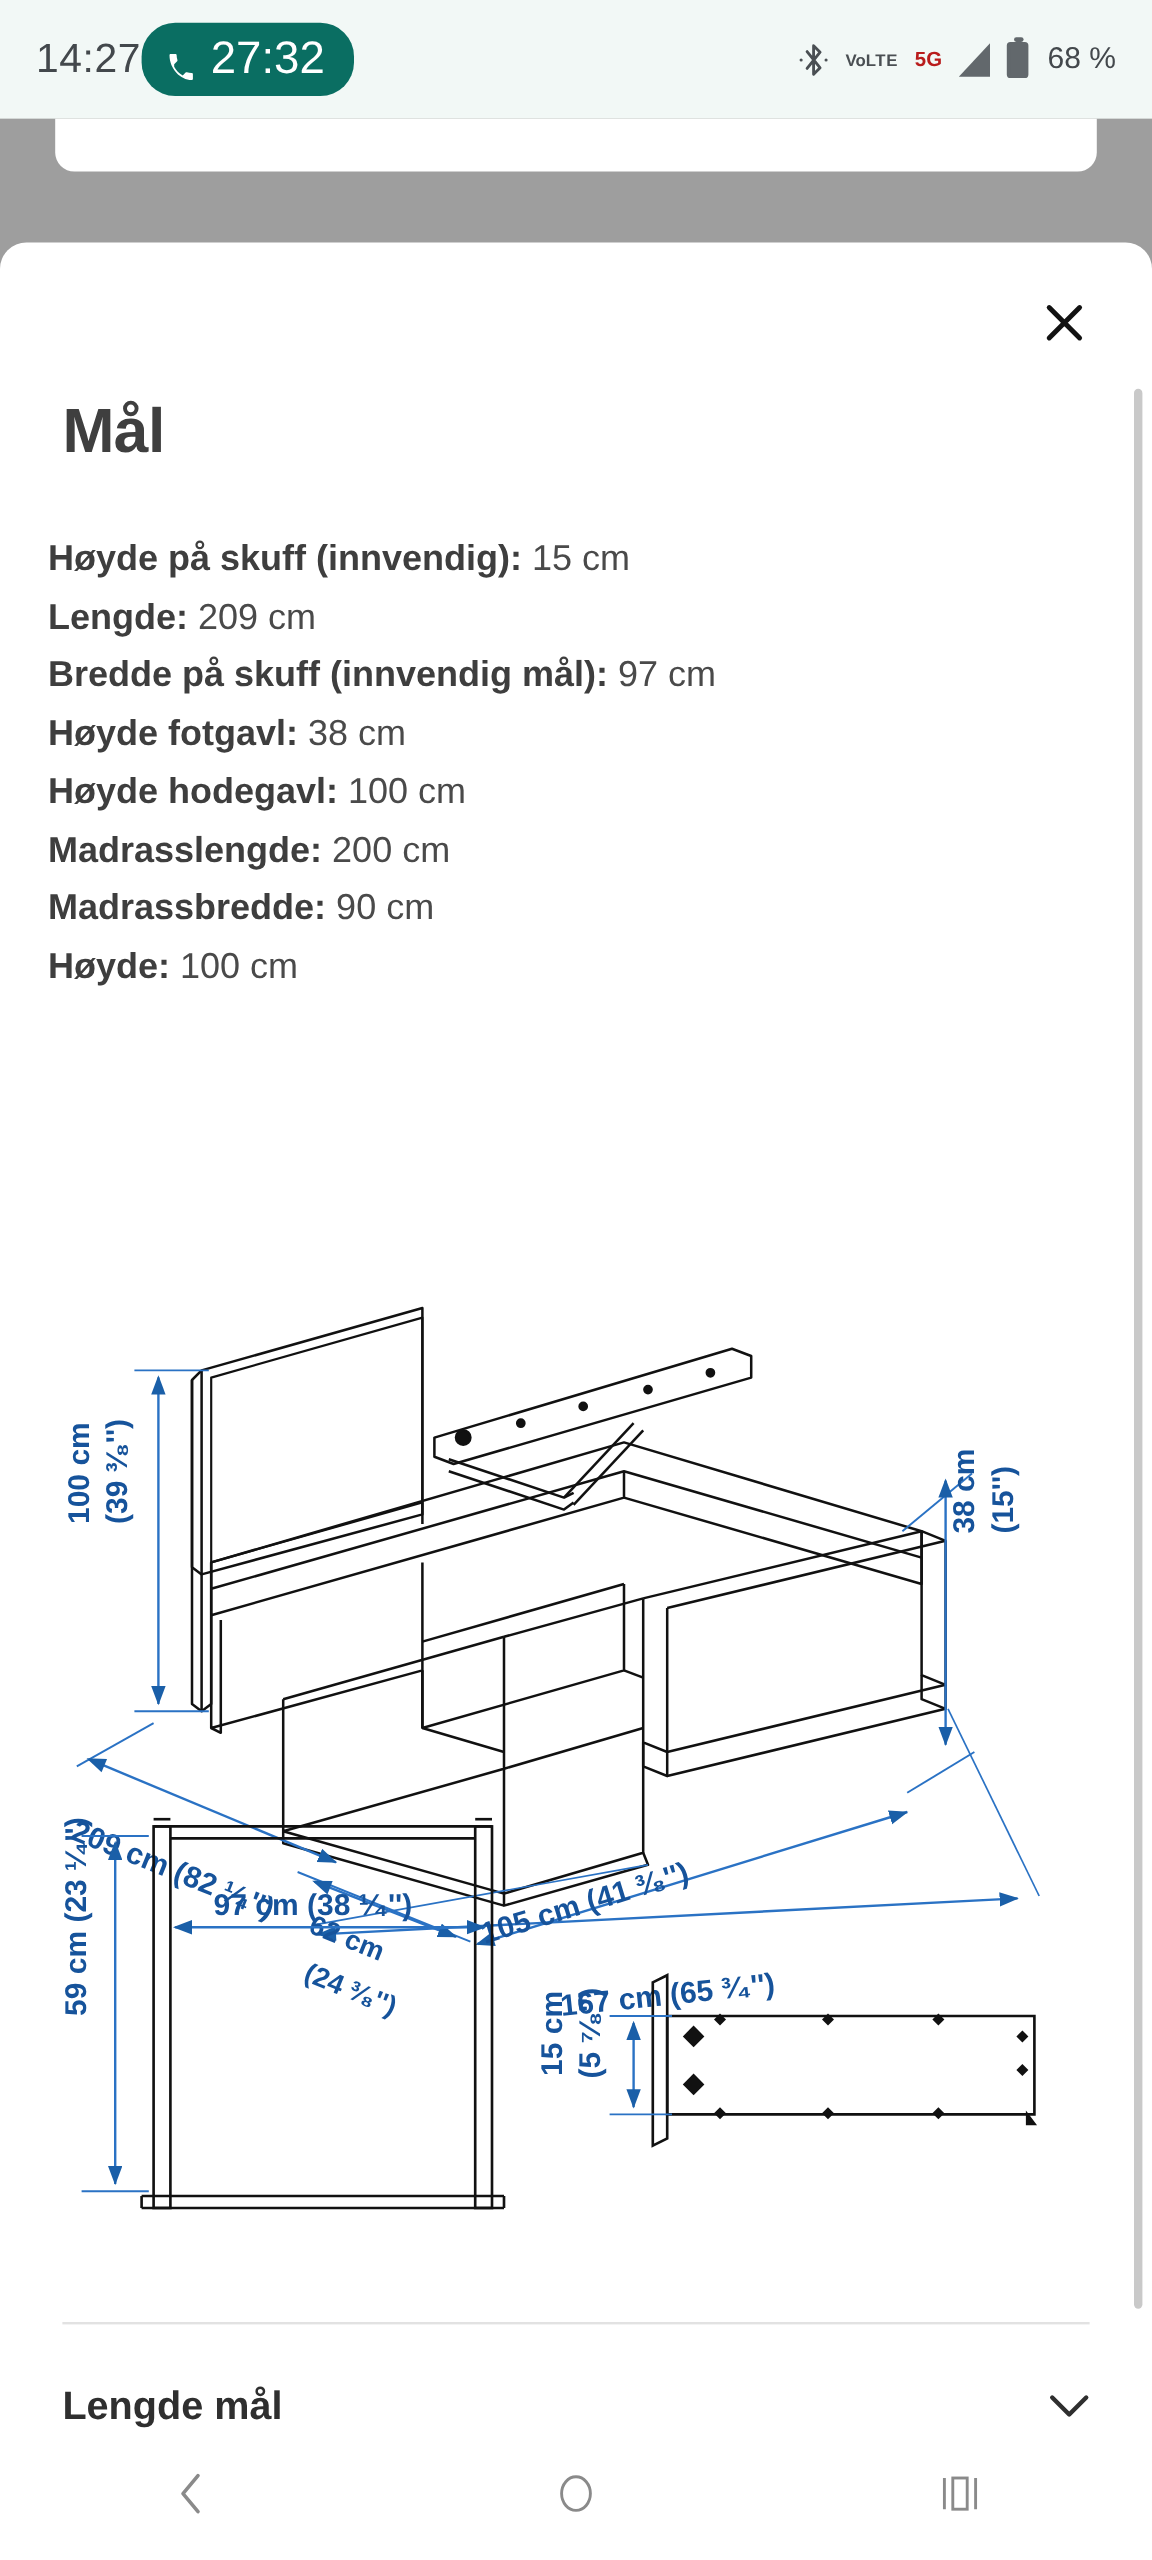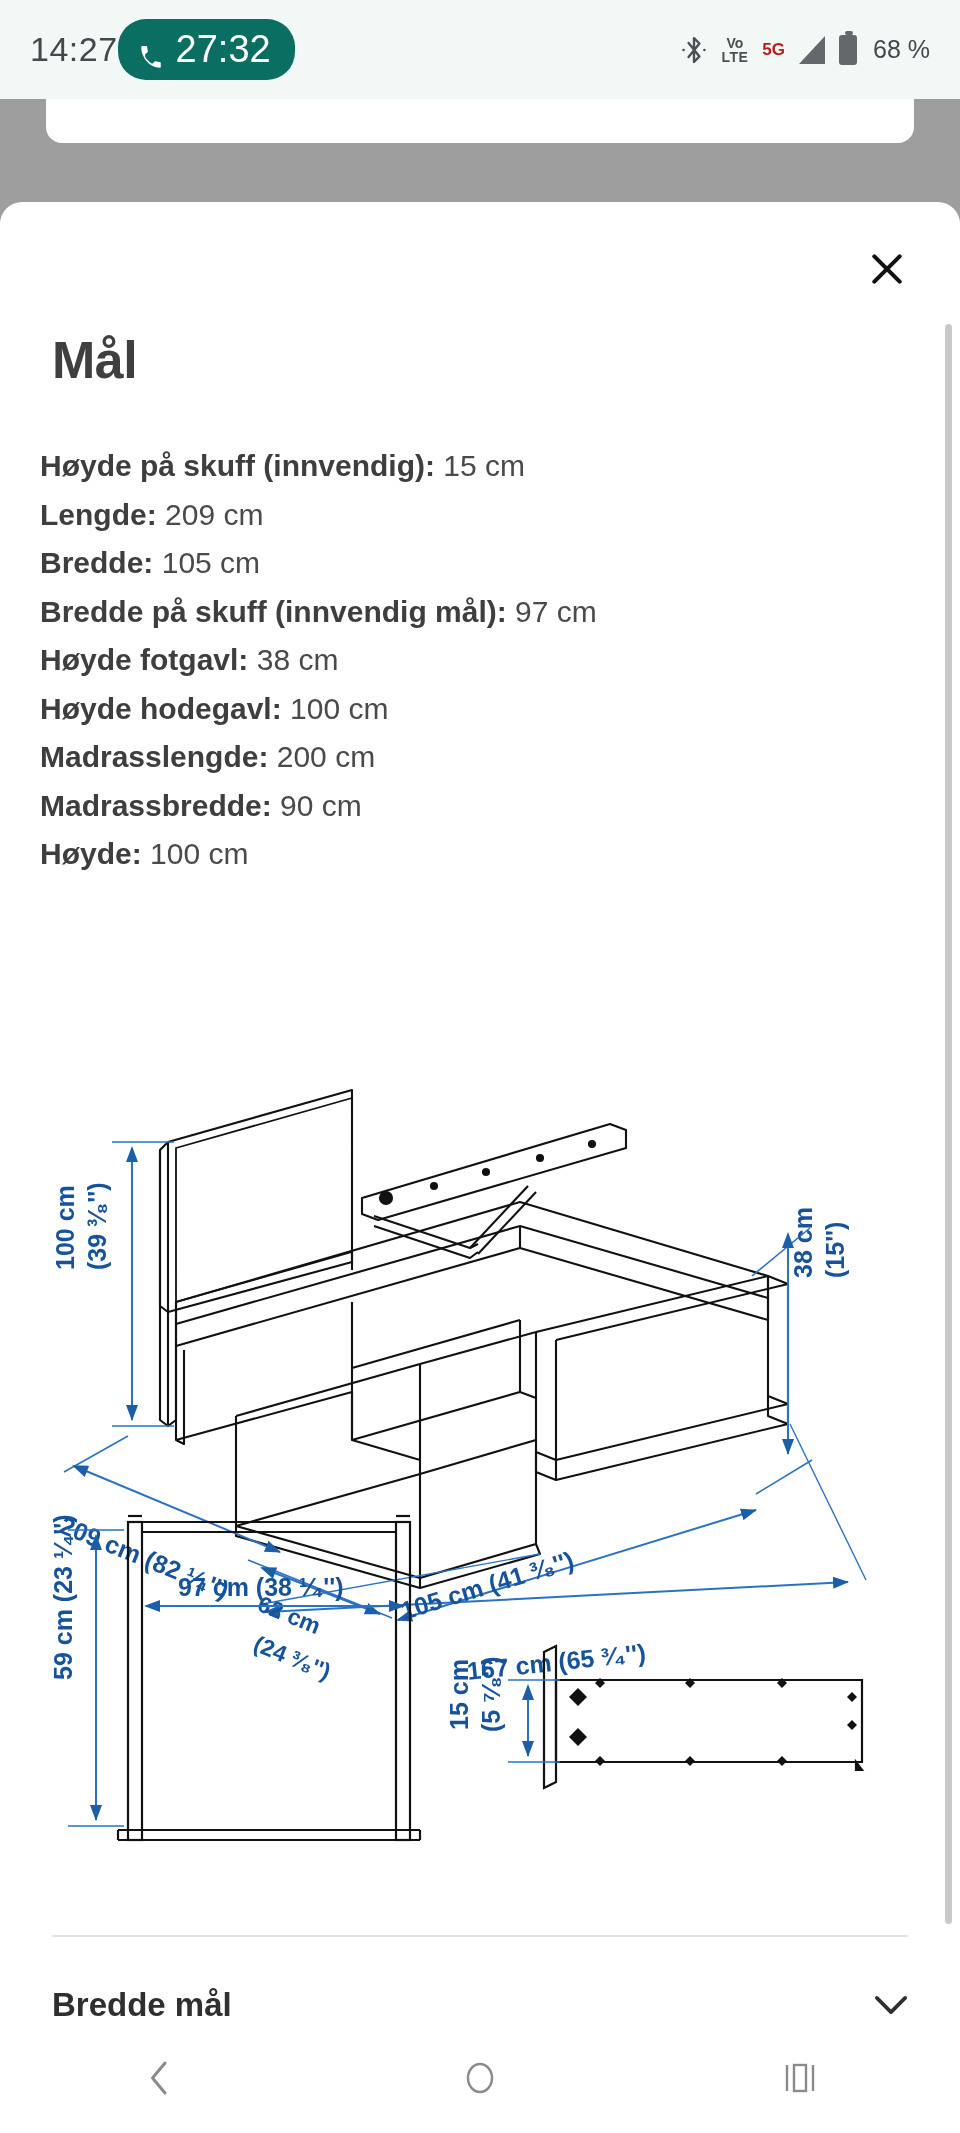--- a/index.html
+++ b/index.html
@@ -22,21 +22,21 @@
   .sb-clock { font-size: 34px; color: #43484c; letter-spacing: 0.5px; }
   .call-pill {
     display: flex; align-items: center; gap: 12px;
     background: #0a6e62; color: #ffffff;
     border-radius: 28px; padding: 9px 24px 9px 20px;
     font-size: 38px; font-weight: 500;
   }
   .call-pill .phone-ico { width: 26px; height: 26px; display:block; }
   .sb-right { display: flex; align-items: center; gap: 14px; }
   .ico-bt { width: 26px; height: 32px; display:block; }
-  .volte { display: flex; flex-direction: column; align-items: center;
+  .volte { display: flex; flex-direction: row; align-items: center;
            font-size: 14px; font-weight: 700; color: #4a4f53; line-height: 1.0; }
   .volte .r1 { letter-spacing: 0; }
   .volte .r2 { letter-spacing: 0.5px; }
   .five-g { font-size: 17px; font-weight: 600; color: #b91c1c; text-align: right; }
   .sig { width: 0; height: 0; border-left: 26px solid transparent;
          border-bottom: 28px solid #62686c; }
   .batt { position: relative; width: 18px; height: 30px; border: 3px solid #62686c;
           border-radius: 3px; background: #62686c; }
   .batt::before { content:""; position:absolute; top:-7px; left:3px; width:8px;
                   height:4px; background:#62686c; border-radius:2px; }
@@ -163,24 +163,20 @@
   <h1 class="sheet-title">Mål</h1>
 
   <div class="spec-list">
     <div class="spec-row">
       <span class="k">Høyde på skuff (innvendig):</span>
       <span class="v">15 cm</span>
     </div>
     <div class="spec-row">
       <span class="k">Lengde:</span>
       <span class="v">209 cm</span>
-    </div>
-    <div class="spec-row">
-      <span class="k">Bredde:</span>
-      <span class="v">105 cm</span>
     </div>
     <div class="spec-row">
       <span class="k">Bredde på skuff (innvendig mål):</span>
       <span class="v">97 cm</span>
     </div>
     <div class="spec-row">
       <span class="k">Høyde fotgavl:</span>
       <span class="v">38 cm</span>
     </div>
     <div class="spec-row">
@@ -354,21 +350,21 @@
       <g fill="#16539b" font-family="Liberation Sans, sans-serif" font-weight="700">
         <text x="468" y="710" font-size="25" transform="rotate(-90 468 710)">15 cm</text>
         <text x="500" y="712" font-size="25" transform="rotate(-90 500 712)">(5 ⁷⁄₈'')</text>
       </g>
     </svg>
   </div>
 
   <div class="divider"></div>
 
   <div class="accordion">
-    <span class="acc-label">Bredde mål</span>
+    <span class="acc-label">Lengde mål</span>
     <span>
       <svg class="acc-chev" viewBox="0 0 24 14" fill="none" stroke="#2f2f2f" stroke-width="2.6" stroke-linecap="round" stroke-linejoin="round">
         <path d="M2 2 L12 12 L22 2"></path>
       </svg>
     </span>
   </div>
 
   <div class="navbar">
     <div class="nav-btn">
       <span>

